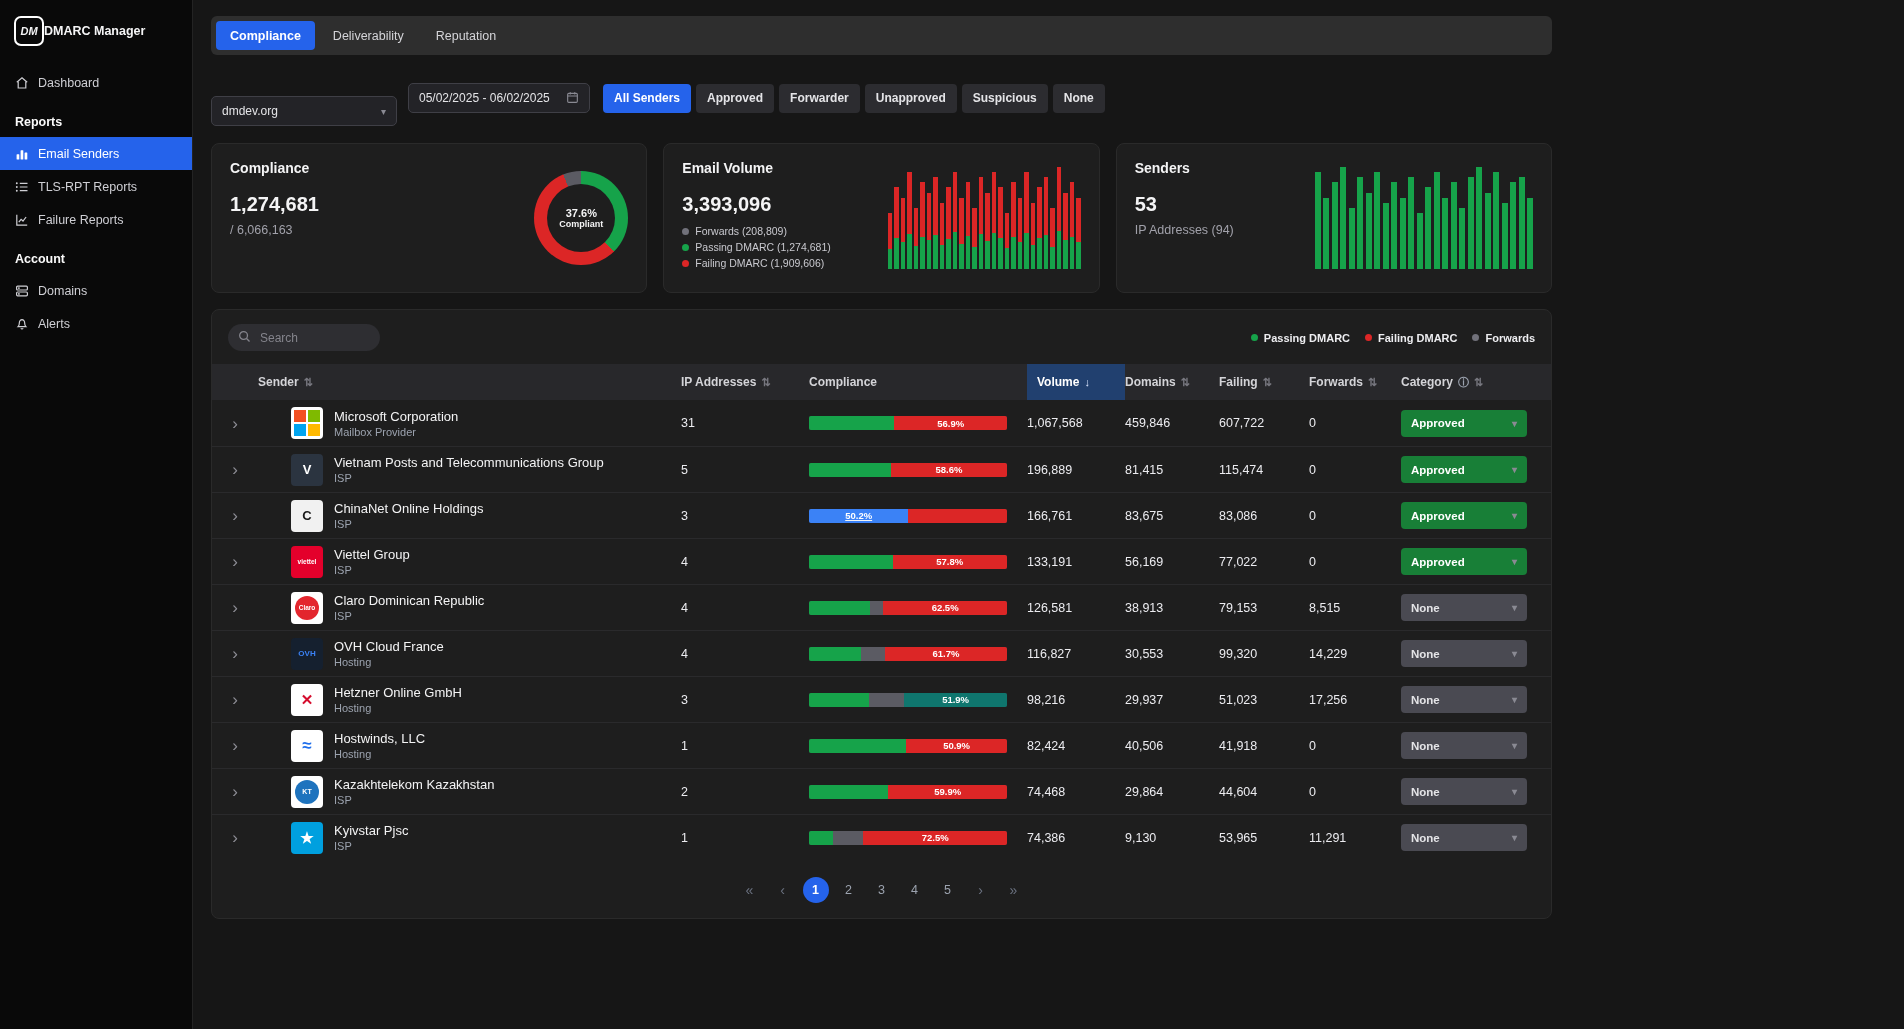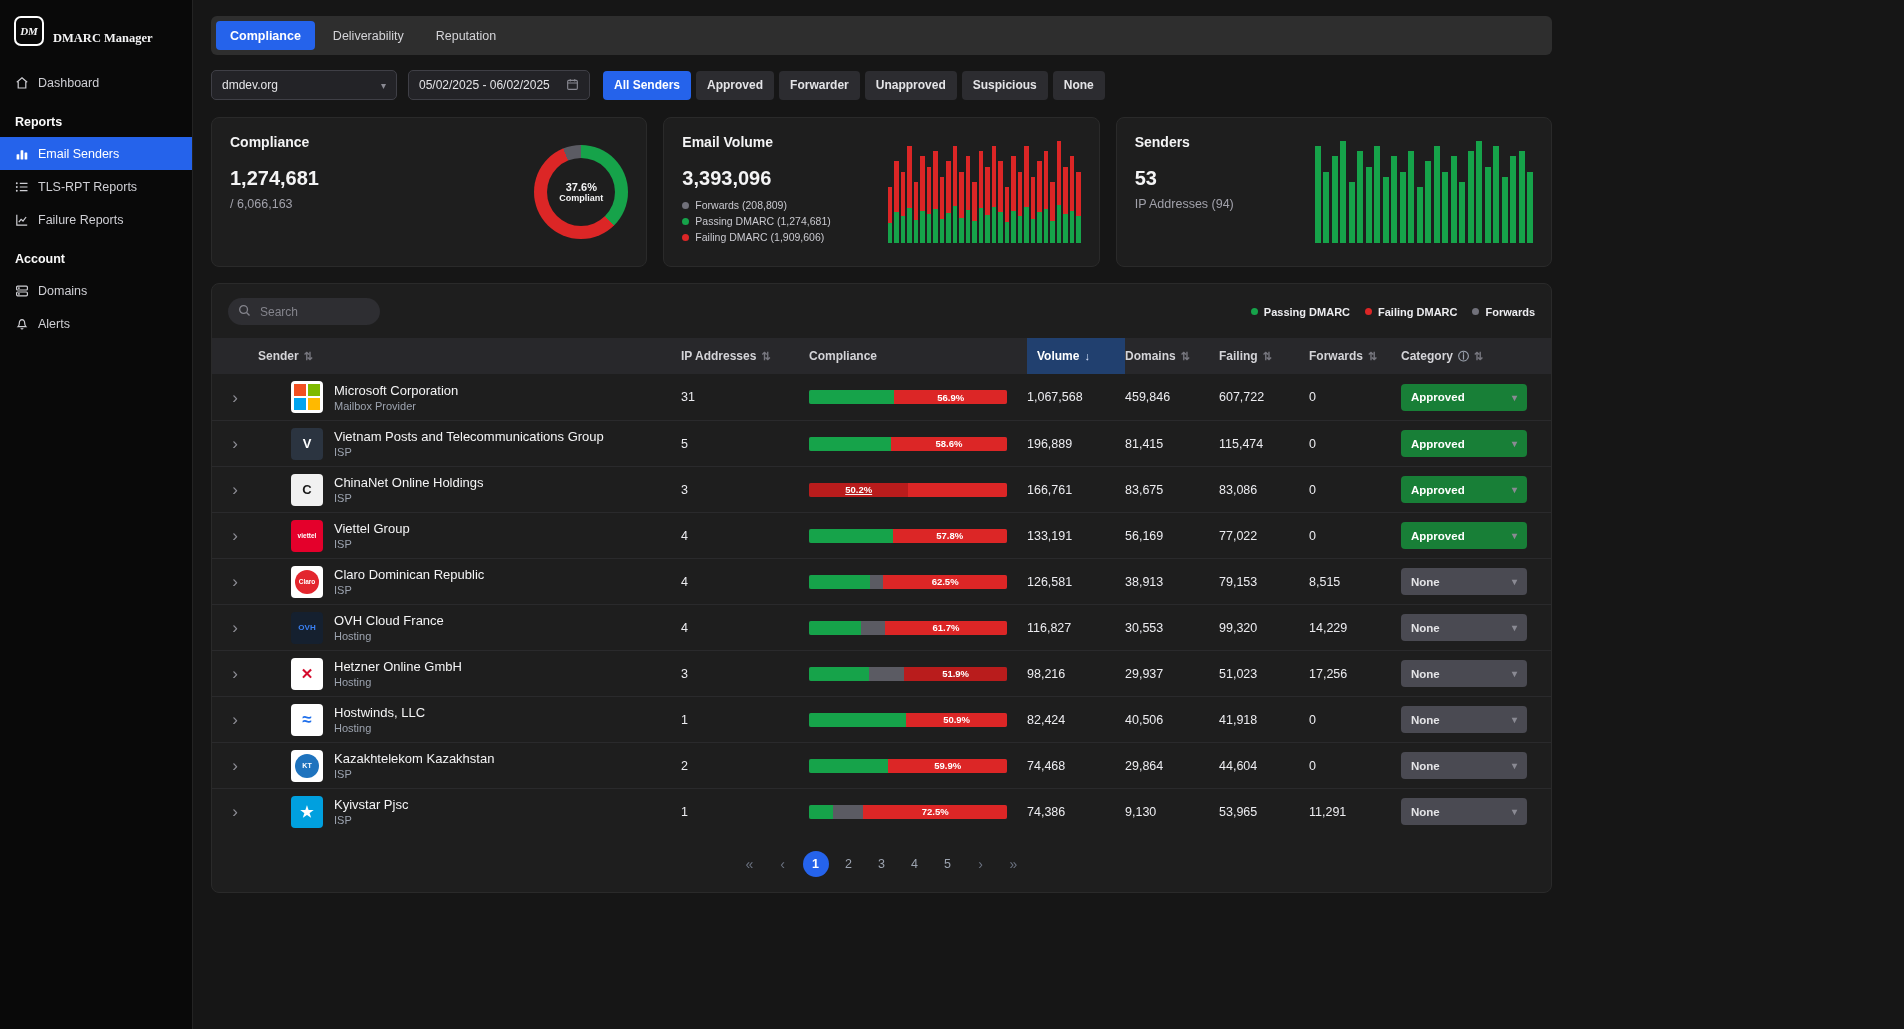--- a/index.html
+++ b/index.html
@@ -2,40 +2,40 @@
 <html><head>
 <meta charset="utf-8">
 <style>
   *{box-sizing:border-box;}
   html,body{margin:0;padding:0;}
   body{width:1904px;height:1029px;overflow:hidden;background:#161616;color:#f4f4f5;font-family:"Liberation Sans",sans-serif;font-size:13px;}
   .app{display:flex;width:1904px;height:1029px;}
 
   
   .sidebar{width:193px;flex-shrink:0;background:#090909;border-right:1px solid #232323;padding-top:14px;}
-  .brand{display:flex;align-items:flex-end;gap:9px;padding:2px 14px 20px;font-family:Liberation Serif, serif;}
+  .brand{display:flex;align-items:center;padding:2px 14px 20px;}
   .brand-logo{width:30px;height:30px;border:2px solid #fff;border-radius:7px;display:flex;align-items:center;justify-content:center;font-style:italic;font-weight:bold;font-size:11px;flex-shrink:0;}
   .brand-name{font-size:12.5px;font-weight:bold;}
   .nav-section{padding:16px 15px 8px;font-size:12.5px;font-weight:bold;color:#fafafa;}
   .nav-item{display:flex;align-items:center;gap:9px;height:33px;padding:0 15px;color:#cfcfd4;font-size:12.5px;cursor:pointer;}
   .nav-item.active{background:#2563eb;color:#fff;}
   .nav-item .ic{display:flex;align-items:center;}
 
   
   .main{flex:1;padding:16px 0 0 18px;}
   .content{width:1341px;}
   .page-title{font-size:16px;font-weight:bold;margin:2px 0 16px;}
 
   .tabbar{background:#2e2e2e;border-radius:6px;padding:5px;display:flex;gap:4px;}
   .tab{padding:0 14px;height:29px;display:flex;align-items:center;border-radius:4px;font-size:12.5px;color:#d4d4d8;background:transparent;border:none;cursor:pointer;font-family:inherit;}
   .tab.active{background:#2563eb;color:#fff;font-weight:bold;}
 
   .filters{display:flex;align-items:center;gap:11px;margin:15px 0 17px;}
   .select,.datefield{height:30px;background:#232327;border:1px solid #3f3f46;border-radius:5px;display:flex;align-items:center;justify-content:space-between;padding:0 10px;font-size:12px;color:#e4e4e7;cursor:pointer;}
-  .select{width:186px;}
+  .select{width:186px;margin-top:26px;}
   .datefield{width:182px;}
   .caret{color:#8a8a93;font-size:10px;}
   .fgroup{display:flex;gap:5px;margin-left:2px;}
   .fbtn{height:29px;padding:0 11px;background:#2c2c30;border:none;border-radius:4px;color:#e4e4e7;font-size:12px;font-weight:600;cursor:pointer;font-family:inherit;}
   .fbtn.active{background:#2563eb;color:#fff;}
 
   
   .cards{display:grid;grid-template-columns:1fr 1fr 1fr;gap:16px;}
   .card{background:#1e1e1e;border:1px solid #2a2a2a;border-radius:8px;padding:16px 18px;height:150px;display:flex;justify-content:space-between;}
   .card-title{font-size:14px;font-weight:bold;}
@@ -538,21 +538,21 @@
                   <span style="color: rgb(26, 26, 26); font-weight: bold; font-size: 13px;">C</span>
                 </div>
                 <div>
                   <div class="s-name">ChinaNet Online Holdings</div>
                   <div class="s-type">ISP</div>
                 </div>
               </div>
               <div class="num">3</div>
               <div>
                 <div class="cbar">
-                  <div class="cseg" style="width: 50.2%; background: #b91c1c; text-decoration: underline;">
+                  <div class="cseg" style="width: 50.2%; background: #3b82f6; text-decoration: underline;">
                     <span>50.2%</span>
                   </div>
                   <div class="cseg" style="width: 49.8%; background: rgb(220, 38, 38);"></div>
                 </div>
               </div>
               <div class="num">166,761</div>
               <div class="num">83,675</div>
               <div class="num">83,086</div>
               <div class="num">0</div>
               <div>
@@ -674,21 +674,21 @@
                 <div>
                   <div class="s-name">Hetzner Online GmbH</div>
                   <div class="s-type">Hosting</div>
                 </div>
               </div>
               <div class="num">3</div>
               <div>
                 <div class="cbar">
                   <div class="cseg" style="width: 30.5%; background: rgb(22, 163, 74);"></div>
                   <div class="cseg" style="width: 17.6%; background: rgb(91, 91, 99);"></div>
-                  <div class="cseg" style="width: 51.9%; background: #b91c1c;">
+                  <div class="cseg" style="width: 51.9%; background: #0f766e;">
                     <span>51.9%</span>
                   </div>
                 </div>
               </div>
               <div class="num">98,216</div>
               <div class="num">29,937</div>
               <div class="num">51,023</div>
               <div class="num">17,256</div>
               <div>
                 <button class="cat none">

